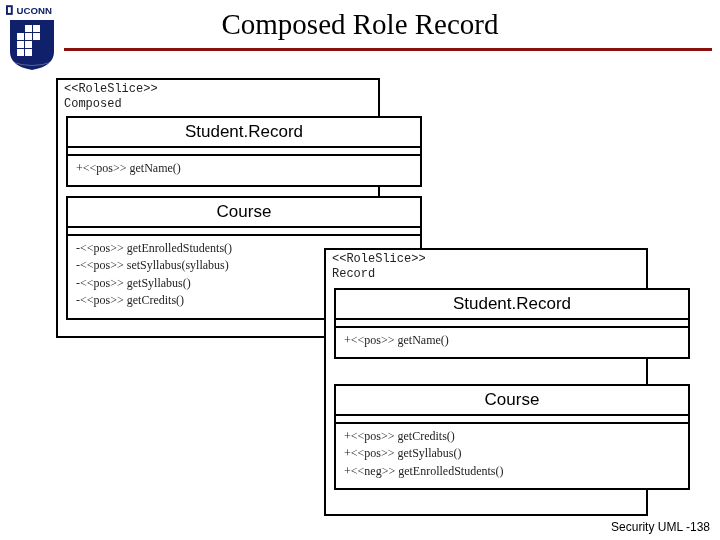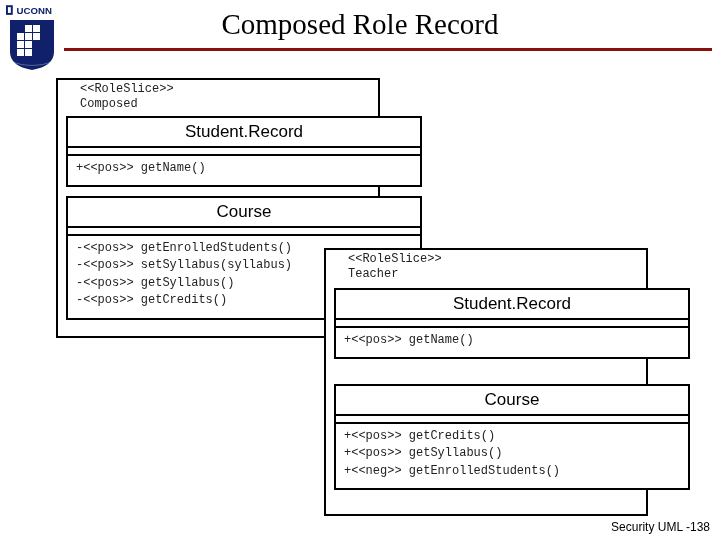--- a/index.html
+++ b/index.html
@@ -68,40 +68,39 @@
     border: 2px solid #000;
     background: #fff;
     box-sizing: border-box;
   }
   .uml-header {
     font-family: "Courier New", monospace;
     font-size: 12px;
     line-height: 1.25;
     color: #222;
     padding: 2px 6px 6px 6px;
-    margin-left: 16px;
   }
 
   .uml-class {
     border: 2px solid #000;
     background: #fff;
     box-sizing: border-box;
     margin: 0 auto;
   }
   .uml-class-name {
     text-align: center;
     font-family: Arial, Helvetica, sans-serif;
     font-size: 17px;
     padding: 4px 4px;
   }
   .uml-sep { border-top: 2px solid #000; height: 0; }
   .uml-thin { height: 6px; }
 
   .uml-ops {
-    font-family: Liberation Mono, monospace;
+    font-family: Liberation Serif, serif;
     font-size: 12px;
     line-height: 1.45;
     padding: 4px 8px 8px 8px;
     color: #222;
   }
   .op-row { white-space: pre; }
 
   
   .class-wrap {
     position: absolute;
@@ -183,21 +182,21 @@
       <div class="op-row">-&lt;&lt;pos&gt;&gt; setSyllabus(syllabus)</div>
       <div class="op-row">-&lt;&lt;pos&gt;&gt; getSyllabus()</div>
       <div class="op-row">-&lt;&lt;pos&gt;&gt; getCredits()</div>
     </div>
   </div>
 </div>
 
 <div class="uml-outer" style="left:324px; top:248px; width:324px; height:268px;">
   <div class="uml-header">
     <div>&lt;&lt;RoleSlice&gt;&gt;</div>
-    <div>Teacher</div>
+    <div>Record</div>
   </div>
 </div>
 
 <div class="class-wrap" style="left:334px; top:288px; width:356px;">
   <div class="uml-class" style="width:356px;">
     <div class="uml-class-name">Student.Record</div>
     <div class="uml-sep"></div>
     <div class="uml-thin"></div>
     <div class="uml-sep"></div>
     <div class="uml-ops">

